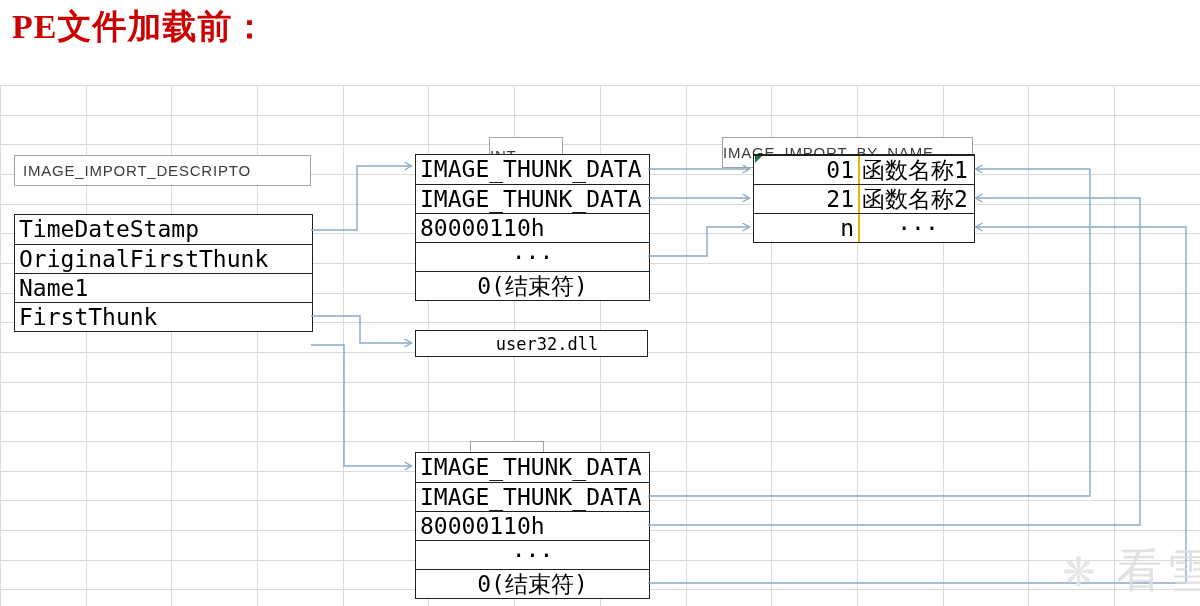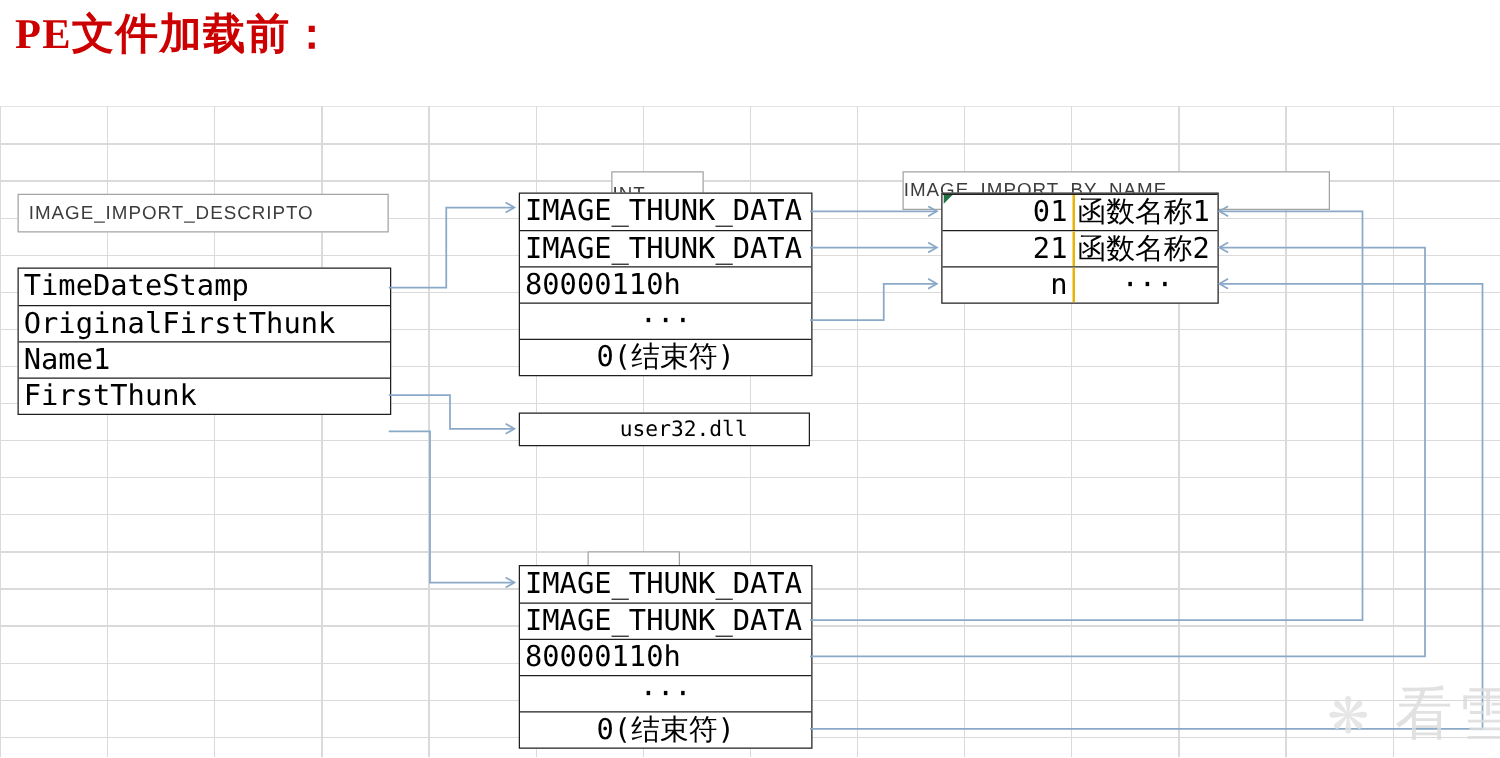--- a/index.html
+++ b/index.html
@@ -73,21 +73,21 @@
     <span>IAT</span>
   </div>
   <div class="tbl" style="left:415px;top:452px;width:233px;">
     <div class="row">IMAGE_THUNK_DATA</div>
     <div class="row">IMAGE_THUNK_DATA</div>
     <div class="row">80000110h</div>
     <div class="row center">···</div>
     <div class="row center">0(结束符)</div>
   </div>
 
-  <div class="hdrbox hdr-center" style="left:722px;top:96px;width:342px;height:31px;">
+  <div class="hdrbox hdr-center" style="left:722px;top:96px;width:251px;height:31px;">
     <span>IMAGE_IMPORT_BY_NAME</span>
   </div>
   <div class="tbl" style="left:753px;top:154px;width:220px;">
     <div class="tri"></div>
     <div class="row nrow">
       <span class="num">01</span>
       <span class="nm">函数名称1</span>
     </div>
     <div class="row nrow">
       <span class="num">21</span>

